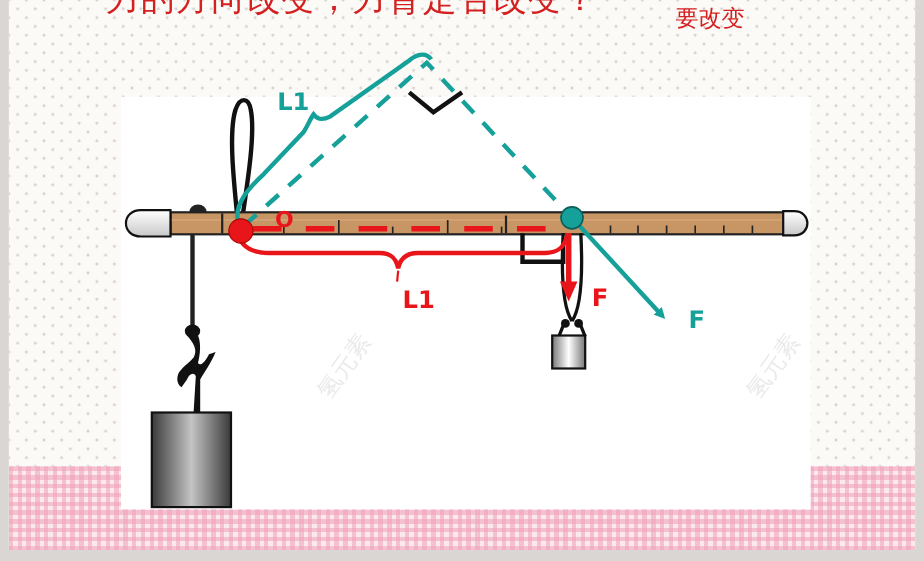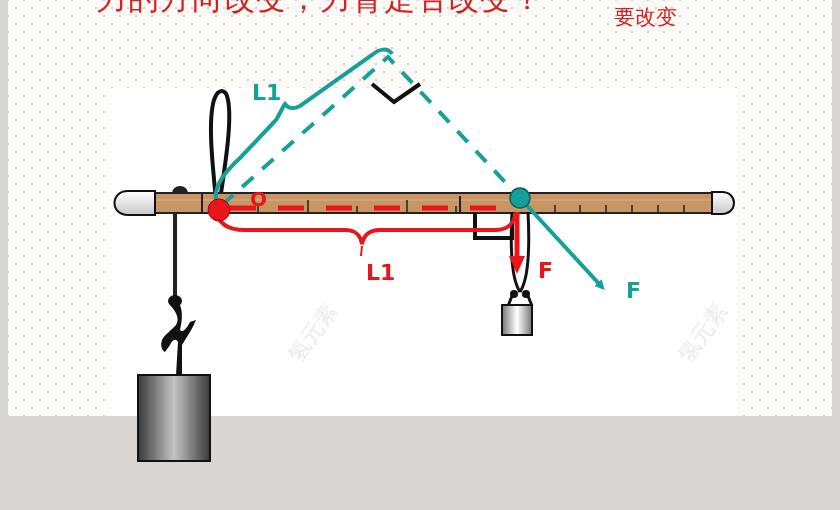--- a/index.html
+++ b/index.html
@@ -2,21 +2,21 @@
 <html><head>
 <meta charset="utf-8">
 <style>
   html, body { margin: 0; padding: 0; }
   body {
     width: 840px; height: 510px; overflow: hidden; position: relative;
     background: #d9d6d3;
     font-family: "DejaVu Sans", sans-serif;
   }
   #slide {
-    position: absolute; left: 8px; top: 0; width: 824px; height: 416px;
+    position: absolute; left: 8px; top: 0; width: 824px; height: 500px;
     background-color: #fbfaf7;
     background-image: radial-gradient(circle, #d8d2cf 1.1px, transparent 1.6px),
                       radial-gradient(circle, #d8d2cf 1.1px, transparent 1.6px);
     background-size: 16px 16px, 16px 16px;
     background-position: 0 0, 8px 8px;
     overflow: hidden;
   }
   #gingham {
     position: absolute; left: 0; top: 424px; width: 824px; height: 76px;
     background-color: #fbe9ee;

